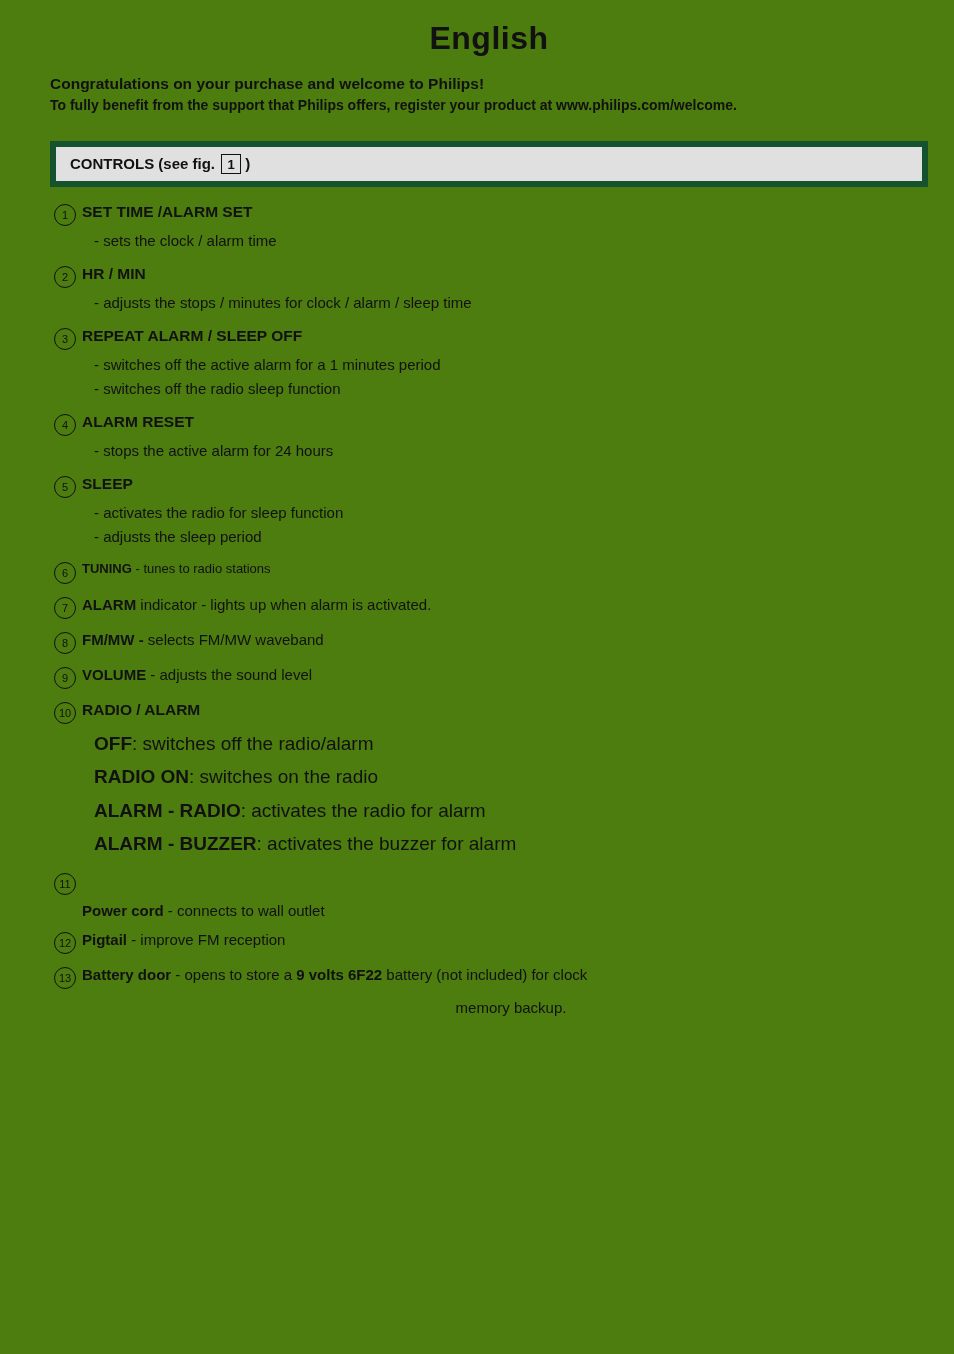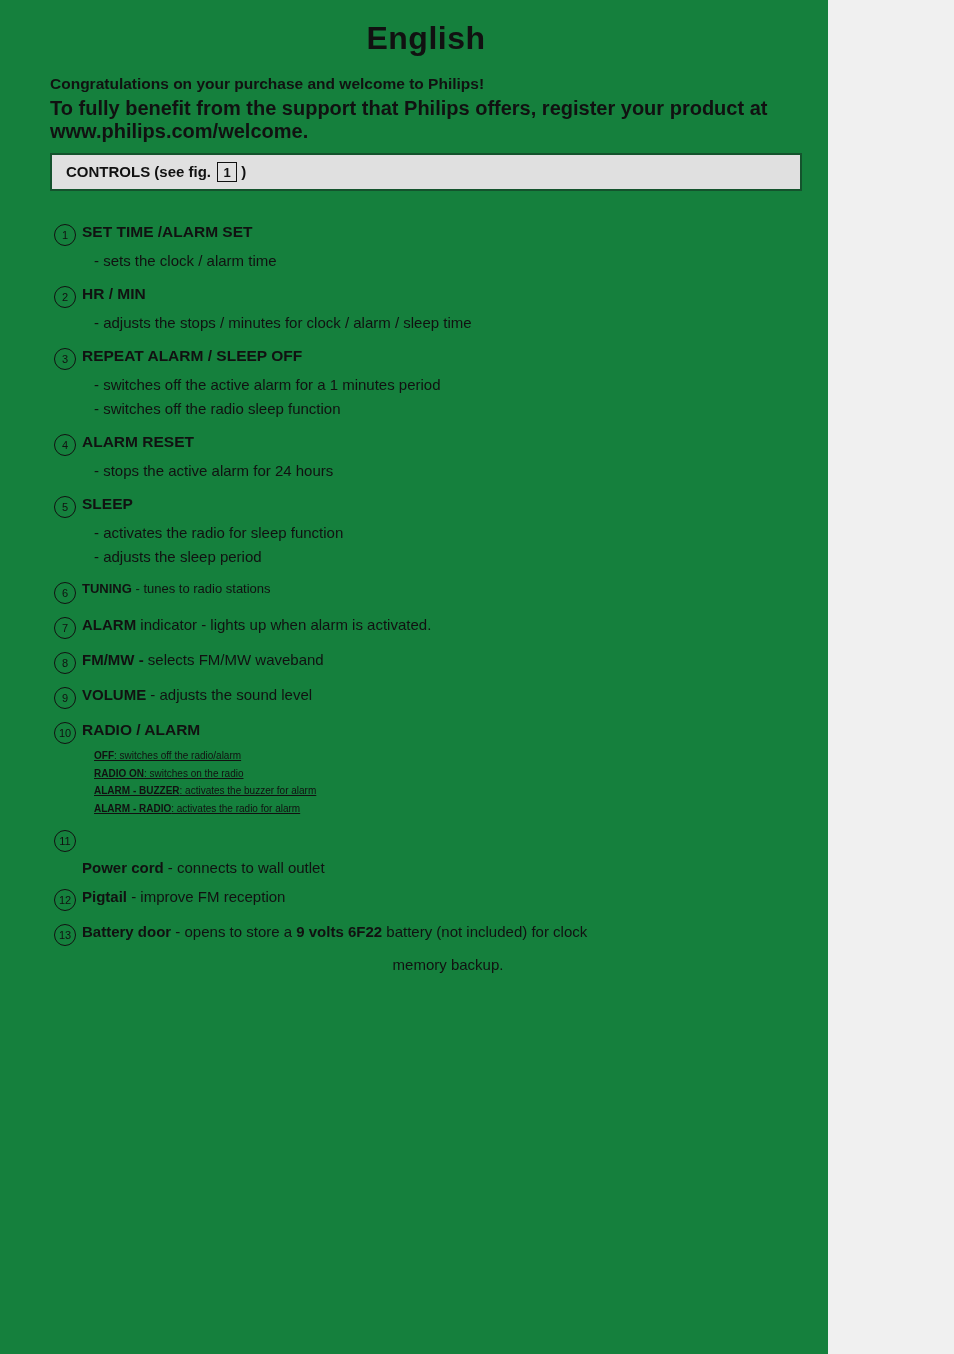--- a/index.html
+++ b/index.html
@@ -11,56 +11,56 @@
     body {
       background: #f0f0f0;
       font-family: Arial, Helvetica, sans-serif;
       font-size: 15px;
       color: #111;
       width: 954px;
       min-height: 1354px;
     }
 
     .page {
-      background: #15803d;
-      width: 828px;
+      background: #4d7c0f;
+      width: 954px;
       min-height: 1354px;
       padding: 20px 26px 40px 50px;
     }
 
     .page-title {
       text-align: center;
       font-size: 32px;
       font-weight: bold;
       margin-bottom: 18px;
       letter-spacing: 0.5px;
     }
 
     .welcome-block {
-      margin-bottom: 10px;
+      margin-bottom: 28px;
     }
 
     .welcome-line1 {
       font-size: 15.5px;
       font-weight: bold;
       margin-bottom: 4px;
     }
 
     .welcome-line2 {
-      font-size: 20px;
+      font-size: 14px;
       font-weight: bold;
     }
 
     .controls-header {
       background: #e0e0e0;
-      border: 2px solid #14532d;
+      border: 6px solid #14532d;
       padding: 7px 14px;
       font-size: 15px;
       font-weight: bold;
-      margin-bottom: 32px;
+      margin-bottom: 16px;
       display: flex;
       align-items: center;
       gap: 4px;
       text-align: right;
     }
 
     .fig-box {
       display: inline-flex;
       align-items: center;
       justify-content: center;
@@ -111,23 +111,22 @@
       font-size: 15px;
       line-height: 1.6;
     }
 
     .control-desc-line {
       display: block;
     }
 
     .radio-alarm-sub {
       padding-left: 40px;
-      font-size: 10px;
+      font-size: 19px;
       line-height: 1.75;
-      text-decoration: underline;
     }
 
     .radio-alarm-sub .sub-label {
       font-weight: bold;
     }
 
     .center-indent {
       text-align: center;
       font-size: 15px;
       margin-top: 10px;
@@ -223,22 +222,22 @@
         </div>
       </li>
       <li class="control-item">
         <div class="control-heading">
           <span class="circle-num">10</span>
           <span>RADIO / ALARM</span>
         </div>
         <div class="radio-alarm-sub">
           <div><strong class="sub-label">OFF</strong>: switches off the radio/alarm</div>
           <div><strong class="sub-label">RADIO ON</strong>: switches on the radio</div>
+          <div><strong class="sub-label">ALARM - RADIO</strong>: activates the radio for alarm</div>
           <div><strong class="sub-label">ALARM - BUZZER</strong>: activates the buzzer for alarm</div>
-          <div><strong class="sub-label">ALARM - RADIO</strong>: activates the radio for alarm</div>
         </div>
       </li>
       <li class="control-item">
         <div class="control-heading">
           <span class="circle-num">11</span>
           <span style="font-weight: normal; font-size: 15px; margin-top: 30px;"><strong>Power cord</strong> - connects to wall outlet</span>
         </div>
       </li>
       <li class="control-item">
         <div class="control-heading">

